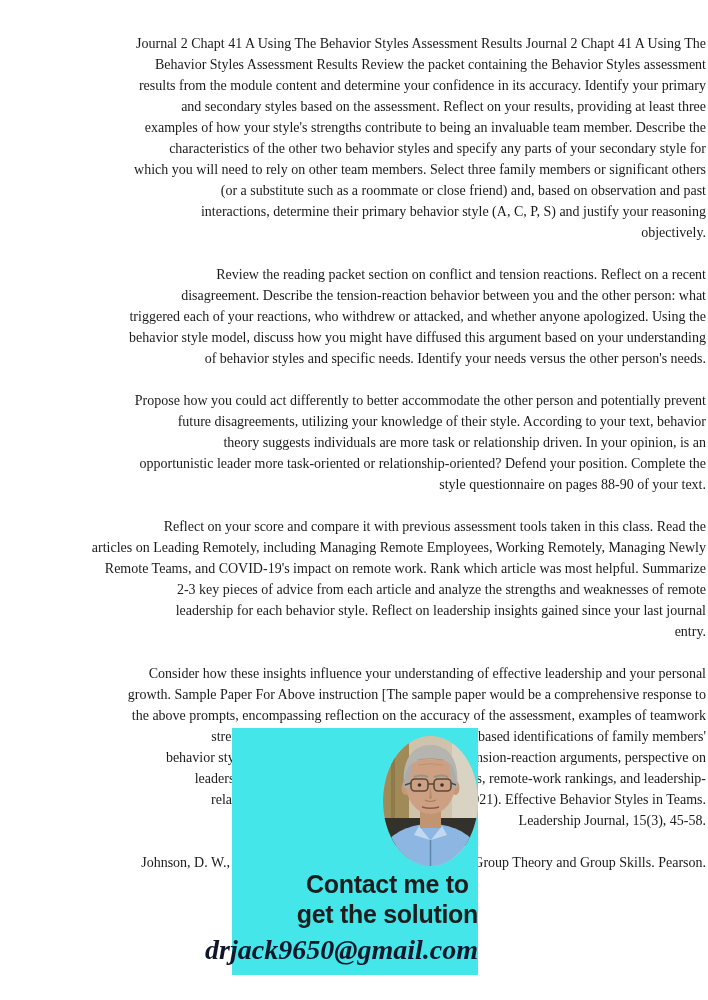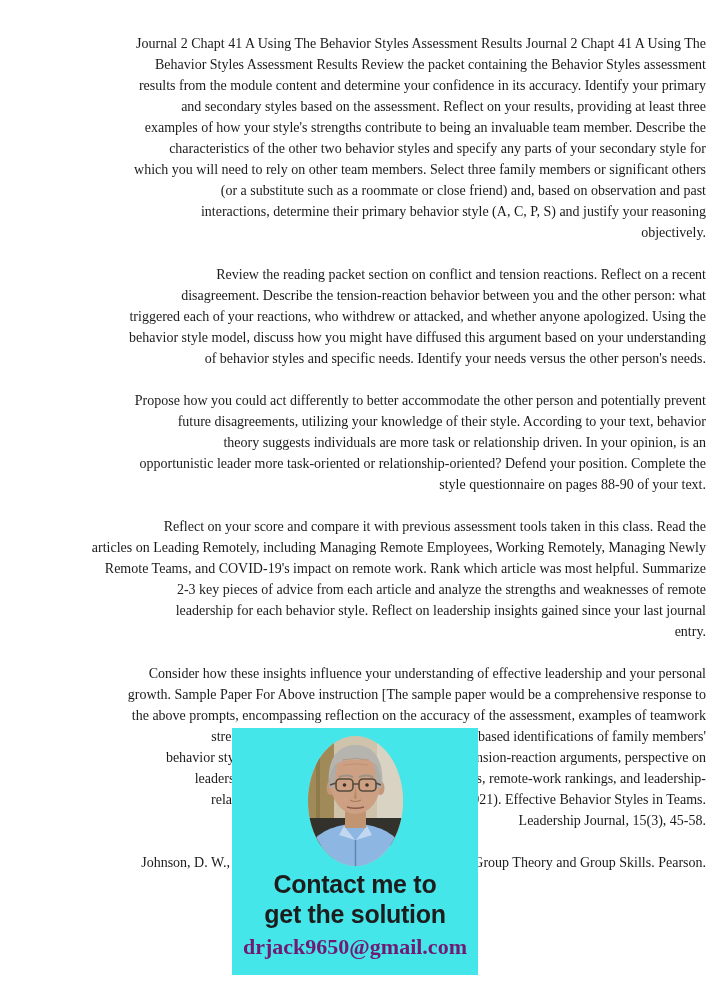--- a/index.html
+++ b/index.html
@@ -23,21 +23,21 @@
     white-space: pre;
     text-align: right;
   }
   .contact-card {
     position: absolute;
     left: 232px; top: 728px;
     width: 246px; height: 247px;
     background: #45e6ea;
     display: flex;
     flex-direction: column;
-    align-items: center;
+    align-items: flex-end;
     box-sizing: border-box;
   }
   .photo-wrap {
     margin-top: 8px;
     width: 95px; height: 130px;
     flex: 0 0 auto;
   }
   .headline {
     margin-top: 3px;
     font-family: "Liberation Sans", sans-serif;
@@ -46,23 +46,24 @@
     line-height: 30px;
     letter-spacing: -0.3px;
     color: #1d1d1d;
     text-align: center;
     white-space: pre-line;
   }
   .email {
     margin-top: 5px;
     font-family: "Liberation Serif", serif;
     font-weight: 700;
-    font-size: 22px;
-    color: #701a75;
+    font-size: 28px;
+    color: #0f172a;
     text-align: center;
+    font-style: italic;
   }
 </style>
 </head>
 <body>
 
 <div class="doc">
   <p>Journal 2 Chapt 41 A Using The Behavior Styles Assessment Results Journal 2 Chapt 41 A Using The
 Behavior Styles Assessment Results Review the packet containing the Behavior Styles assessment
 results from the module content and determine your confidence in its accuracy. Identify your primary
 and secondary styles based on the assessment. Reflect on your results, providing at least three

